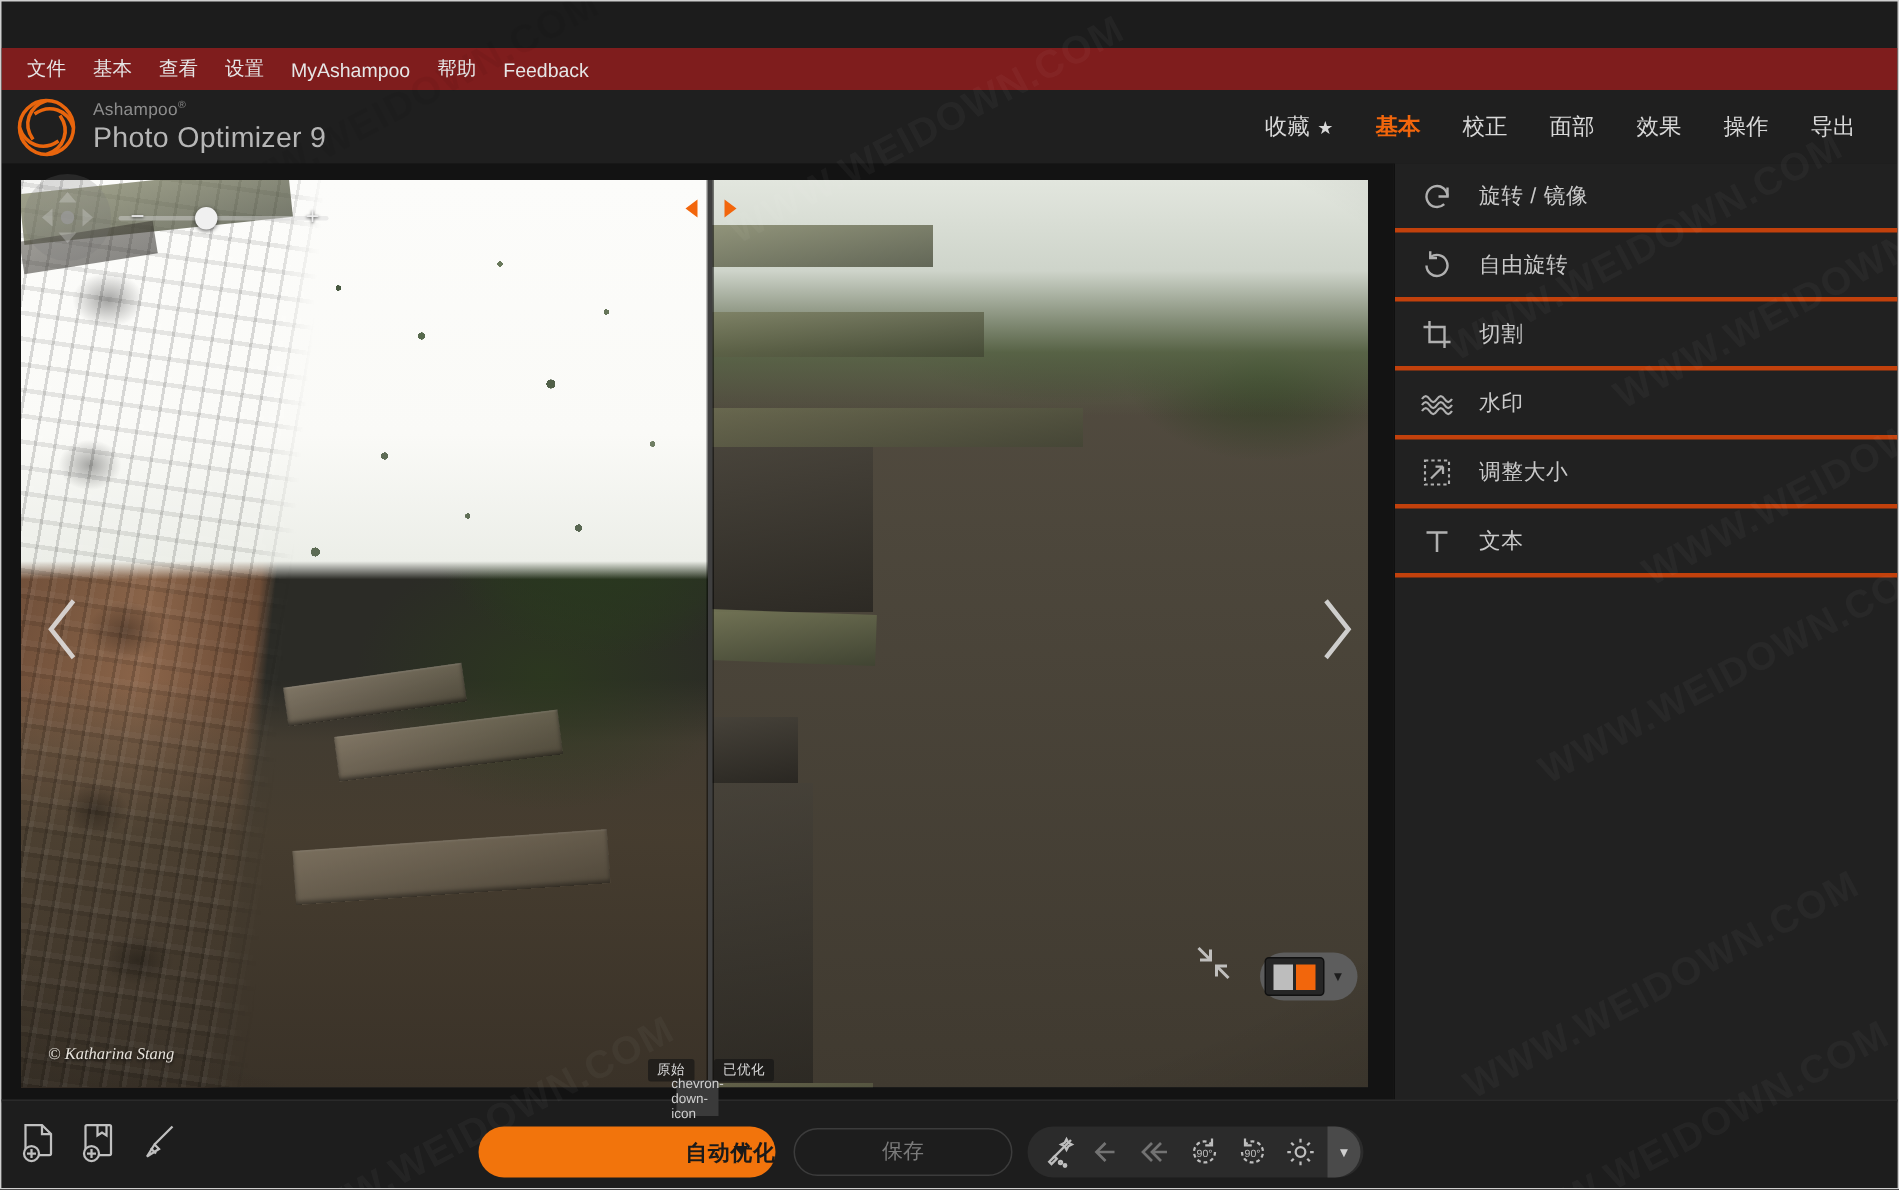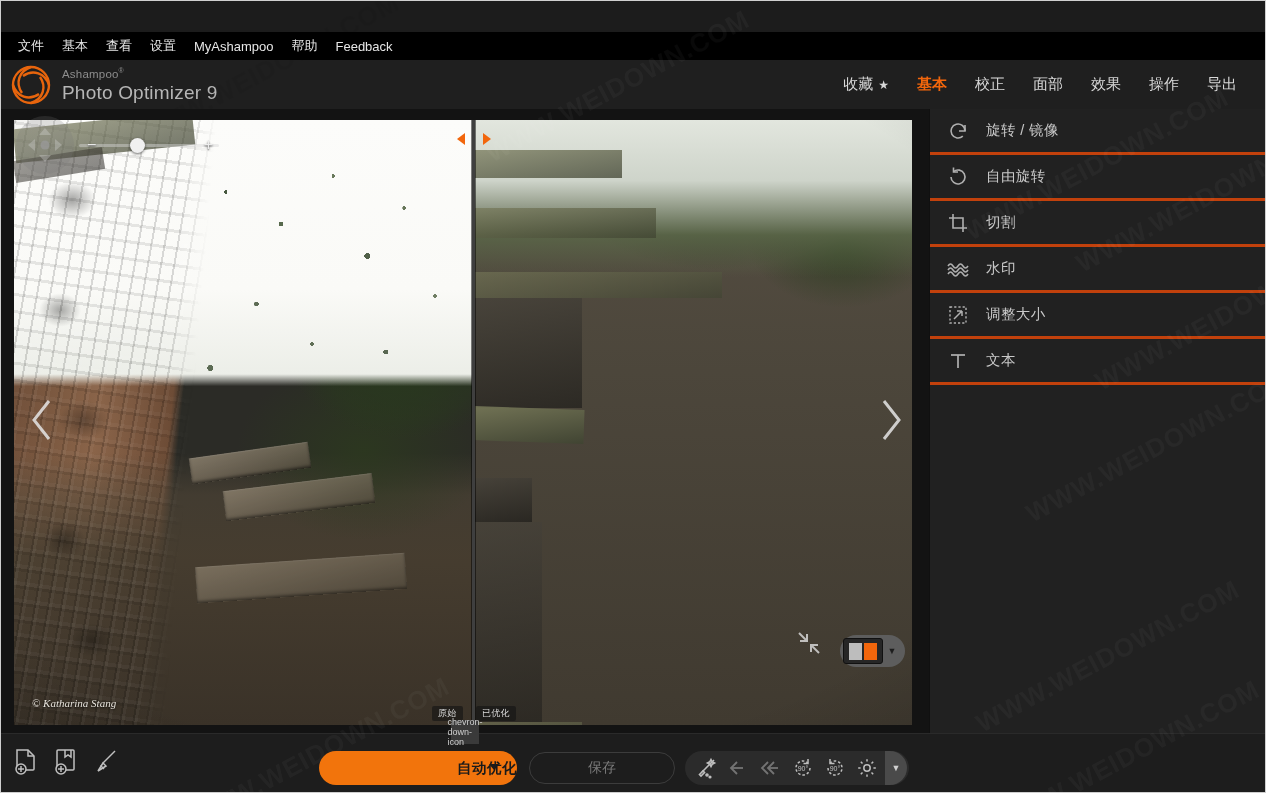--- a/index.html
+++ b/index.html
@@ -38,21 +38,21 @@
   .win-controls { position: absolute; right: 0; top: 0; height: 31px; display: flex; }
   .win-btn {
     width: 46px; height: 31px; display: flex; align-items: center; justify-content: center;
     color: #202020; font-size: 13px; line-height: 1;
   }
   .win-btn svg { display: block; }
 
   
   .menubar {
     position: absolute; top: 31px; left: 0; width: 1264px; height: 28px;
-    background: #000000; display: flex; align-items: center; padding-left: 8px;
+    background: #7f1d1d; display: flex; align-items: center; padding-left: 8px;
   }
   .menu-item {
     color: #e6e6e6; font-size: 13px; padding: 4px 9px; white-space: nowrap;
   }
 
   
   .header {
     position: absolute; top: 59px; left: 0; width: 1264px; height: 49px;
     background: #1f1f1f;
     display: flex; align-items: center;

